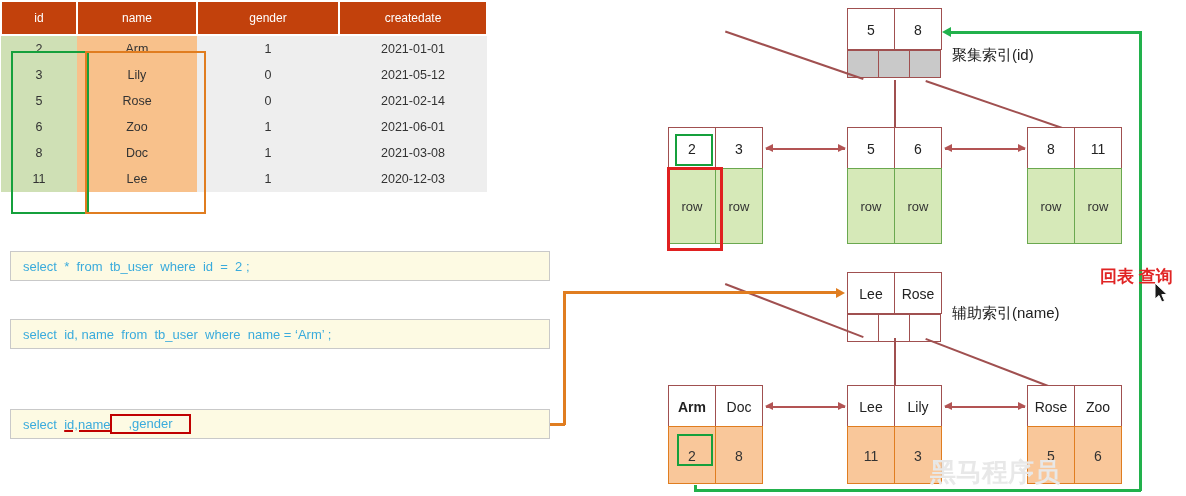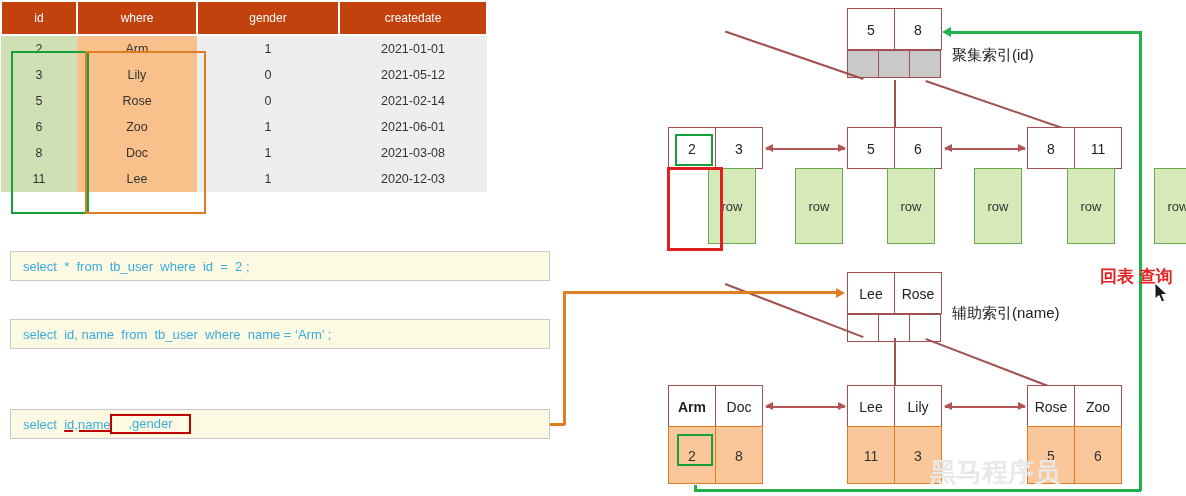--- a/index.html
+++ b/index.html
@@ -51,21 +51,21 @@
   .pcell{
     width:32px;height:28px;border:1px solid #a05050;box-sizing:border-box;margin-right:-1px;
   }
   .pcell.grey{background:#c9c9c9;}
   .pcell.white{background:#ffffff;}
   .vrow{display:flex;}
   .vcell{
     width:48px;height:76px;line-height:76px;text-align:center;font-size:13px;color:#333;
     box-sizing:border-box;margin-right:-1px;margin-top:-1px;
   }
-  .vcell.green{background:#d6e9b8;border:1px solid #6aa84f;margin-left:40px;}
+  .vcell.green{background:#d6e9b8;border:1px solid #6aa84f;}
   .vcell.orange{background:#f9c79a;border:1px solid #e07d20;height:58px;line-height:58px;font-size:14px;}
 
   
   .mark-green{position:absolute;border:2px solid #15a03c;pointer-events:none;}
   .mark-red{position:absolute;border:3px solid #e02020;pointer-events:none;}
 
   
   .ln{position:absolute;background:#a05050;}
   .ln-v{width:1.5px;}
   .diag{position:absolute;height:1.5px;background:#a05050;transform-origin:0 0;}
@@ -91,21 +91,21 @@
   .watermark{position:absolute;color:#e8e8e8;font-size:26px;font-weight:bold;white-space:nowrap;user-select:none;}
   .bold{font-weight:bold;}
 </style>
 </head>
 <body>
 
 <table id="data-table">
   <thead>
     <tr>
       <th style="width:74px">id</th>
-      <th style="width:118px">where</th>
+      <th style="width:118px">name</th>
       <th style="width:140px">gender</th>
       <th style="width:146px">createdate</th>
     </tr>
   </thead>
   <tbody>
     <tr>
       <td class="col-id">2</td>
       <td class="col-name">Arm</td>
       <td>1</td>
       <td>2021-01-01</td>

